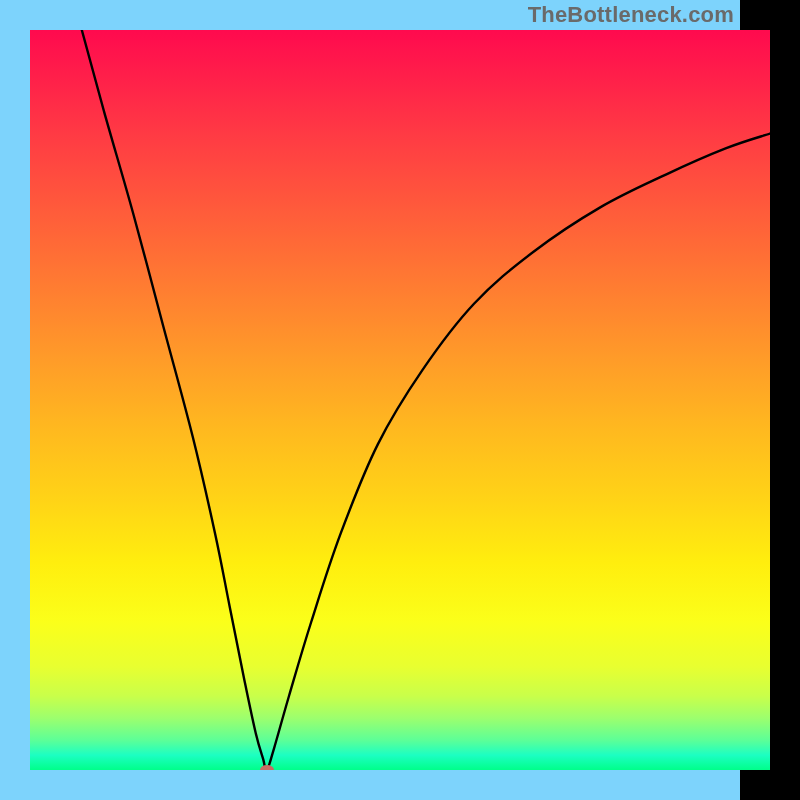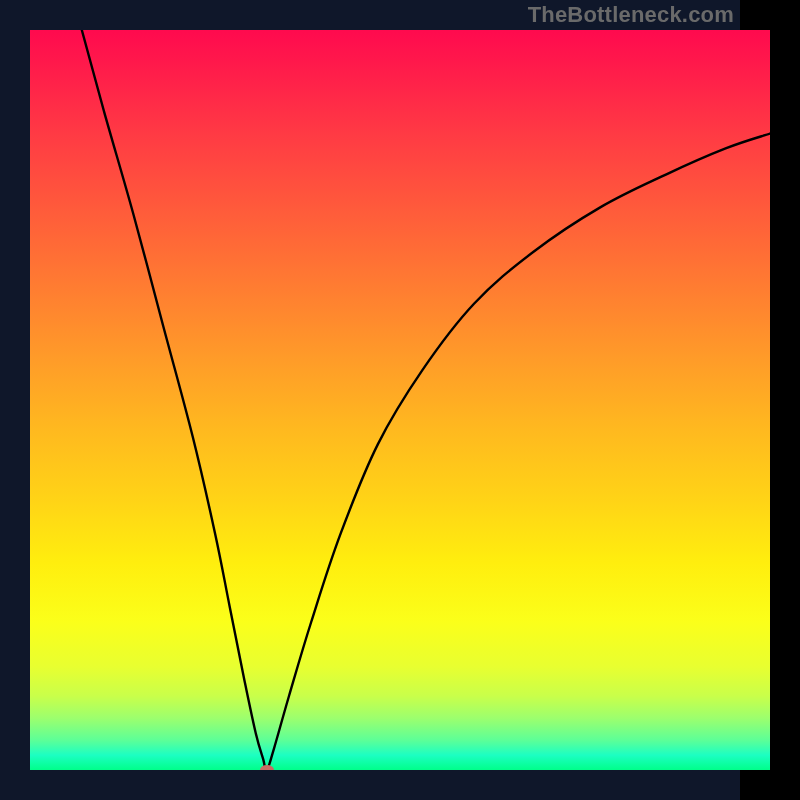--- a/index.html
+++ b/index.html
@@ -10,21 +10,21 @@
     background: #000;
     overflow: hidden;
     font-family: Arial, Helvetica, sans-serif;
   }
   .frame {
     position: absolute;
     top: 0;
     left: 0;
     width: 740px;
     height: 800px;
-    background: #0f172a;
+    background: #7dd3fc;
   }
   .watermark {
     position: absolute;
     top: 2px;
     right: 6px;
     color: #6a6a6a;
     font-size: 22px;
     font-weight: 600;
     letter-spacing: 0.2px;
     z-index: 10;

